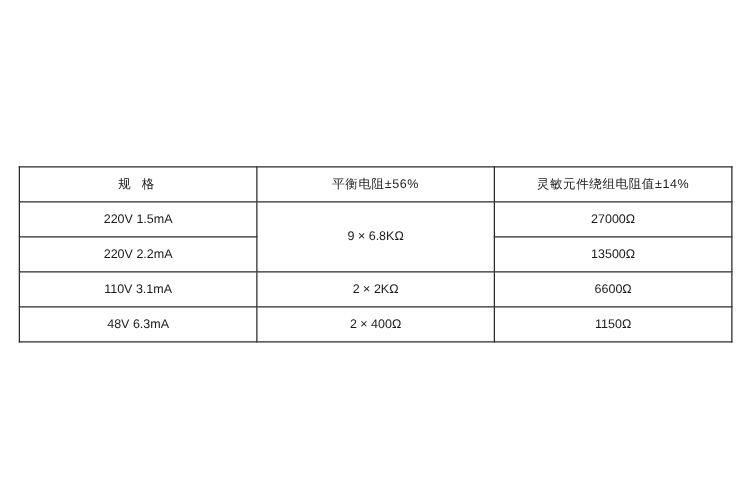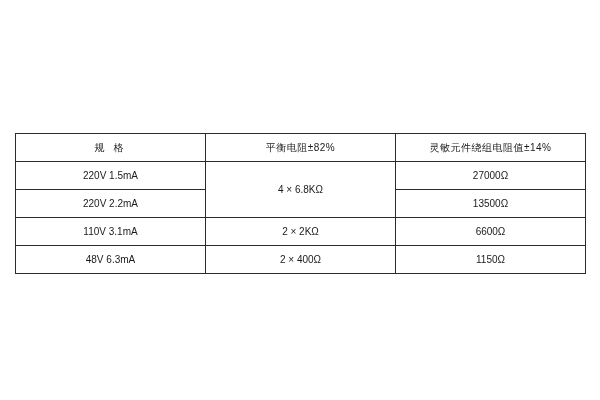--- a/index.html
+++ b/index.html
@@ -57,26 +57,26 @@
 
   <table class="spec-table">
     <colgroup>
       <col class="col-spec">
       <col class="col-balance">
       <col class="col-sens">
     </colgroup>
     <tbody>
       <tr>
         <td class="head-cell head-spec">规  格</td>
-        <td class="head-cell">平衡电阻±82%</td>
+        <td class="head-cell">平衡电阻±56%</td>
         <td class="head-cell">灵敏元件绕组电阻值±14%</td>
       </tr>
       <tr>
         <td>220V  1.5mA</td>
-        <td rowspan="2">4 × 6.8KΩ</td>
+        <td rowspan="2">9 × 6.8KΩ</td>
         <td>27000Ω</td>
       </tr>
       <tr>
         <td>220V  2.2mA</td>
         <td>13500Ω</td>
       </tr>
       <tr>
         <td>110V  3.1mA</td>
         <td>2 × 2KΩ</td>
         <td>6600Ω</td>

